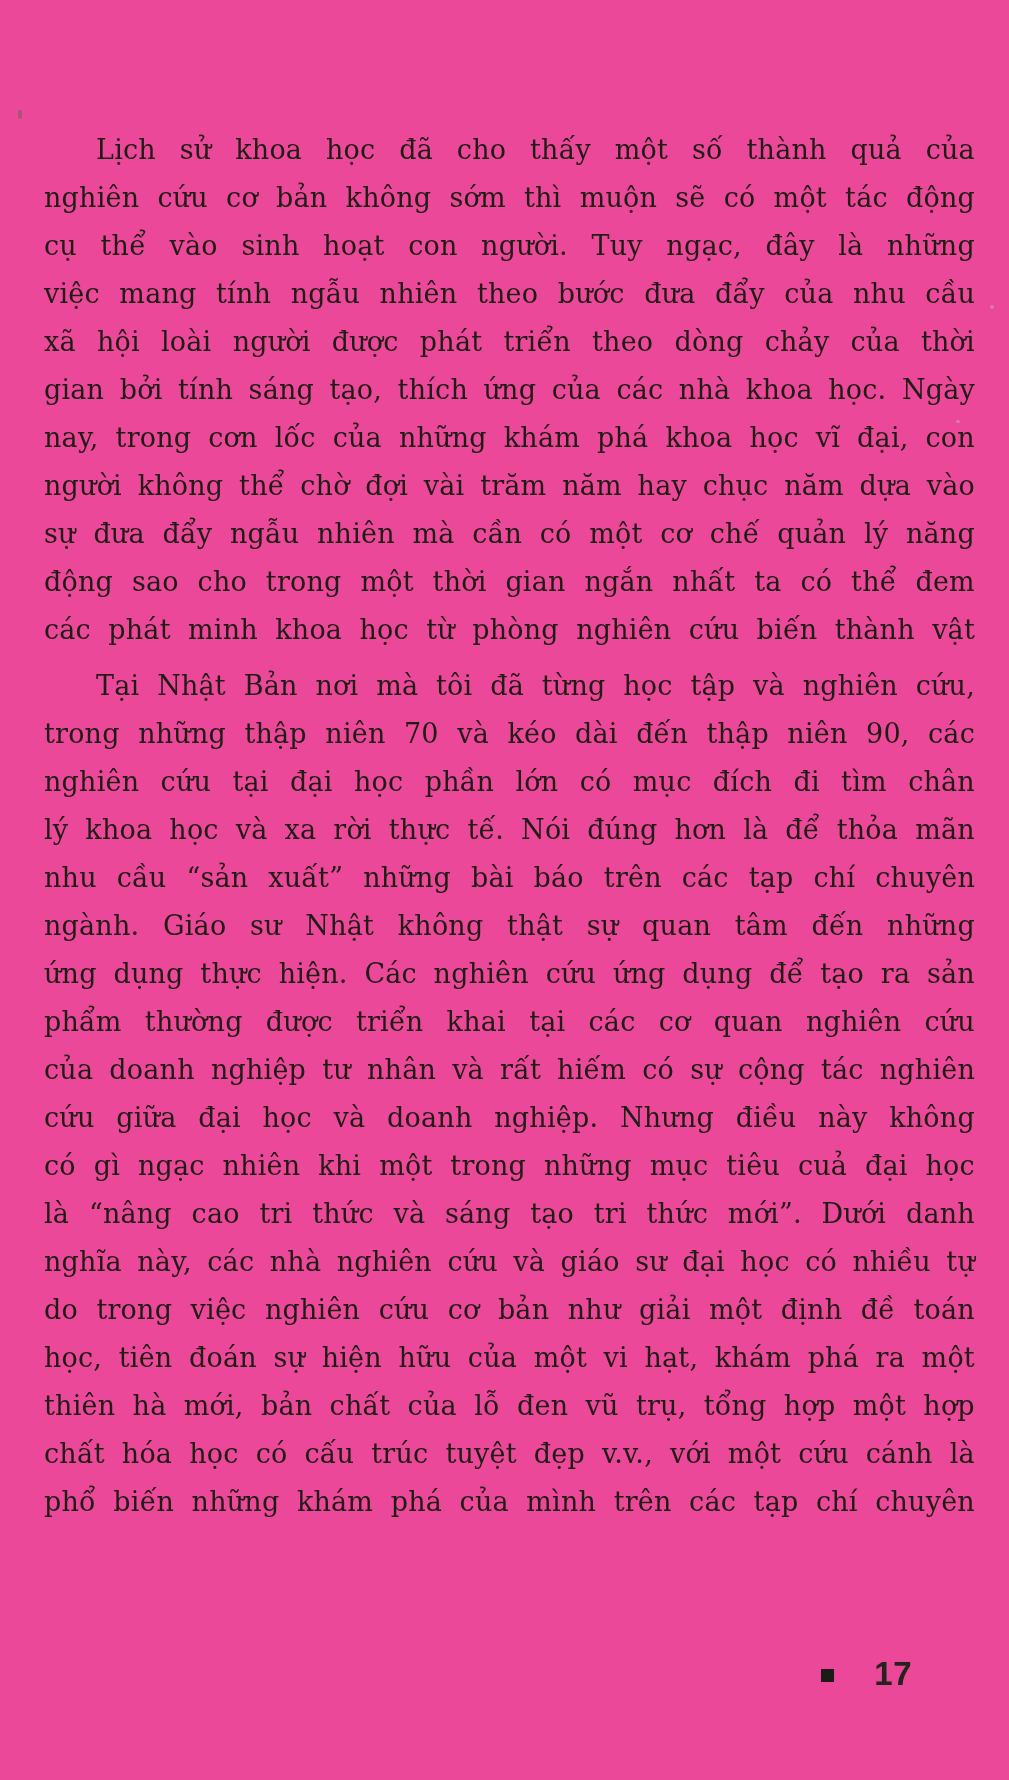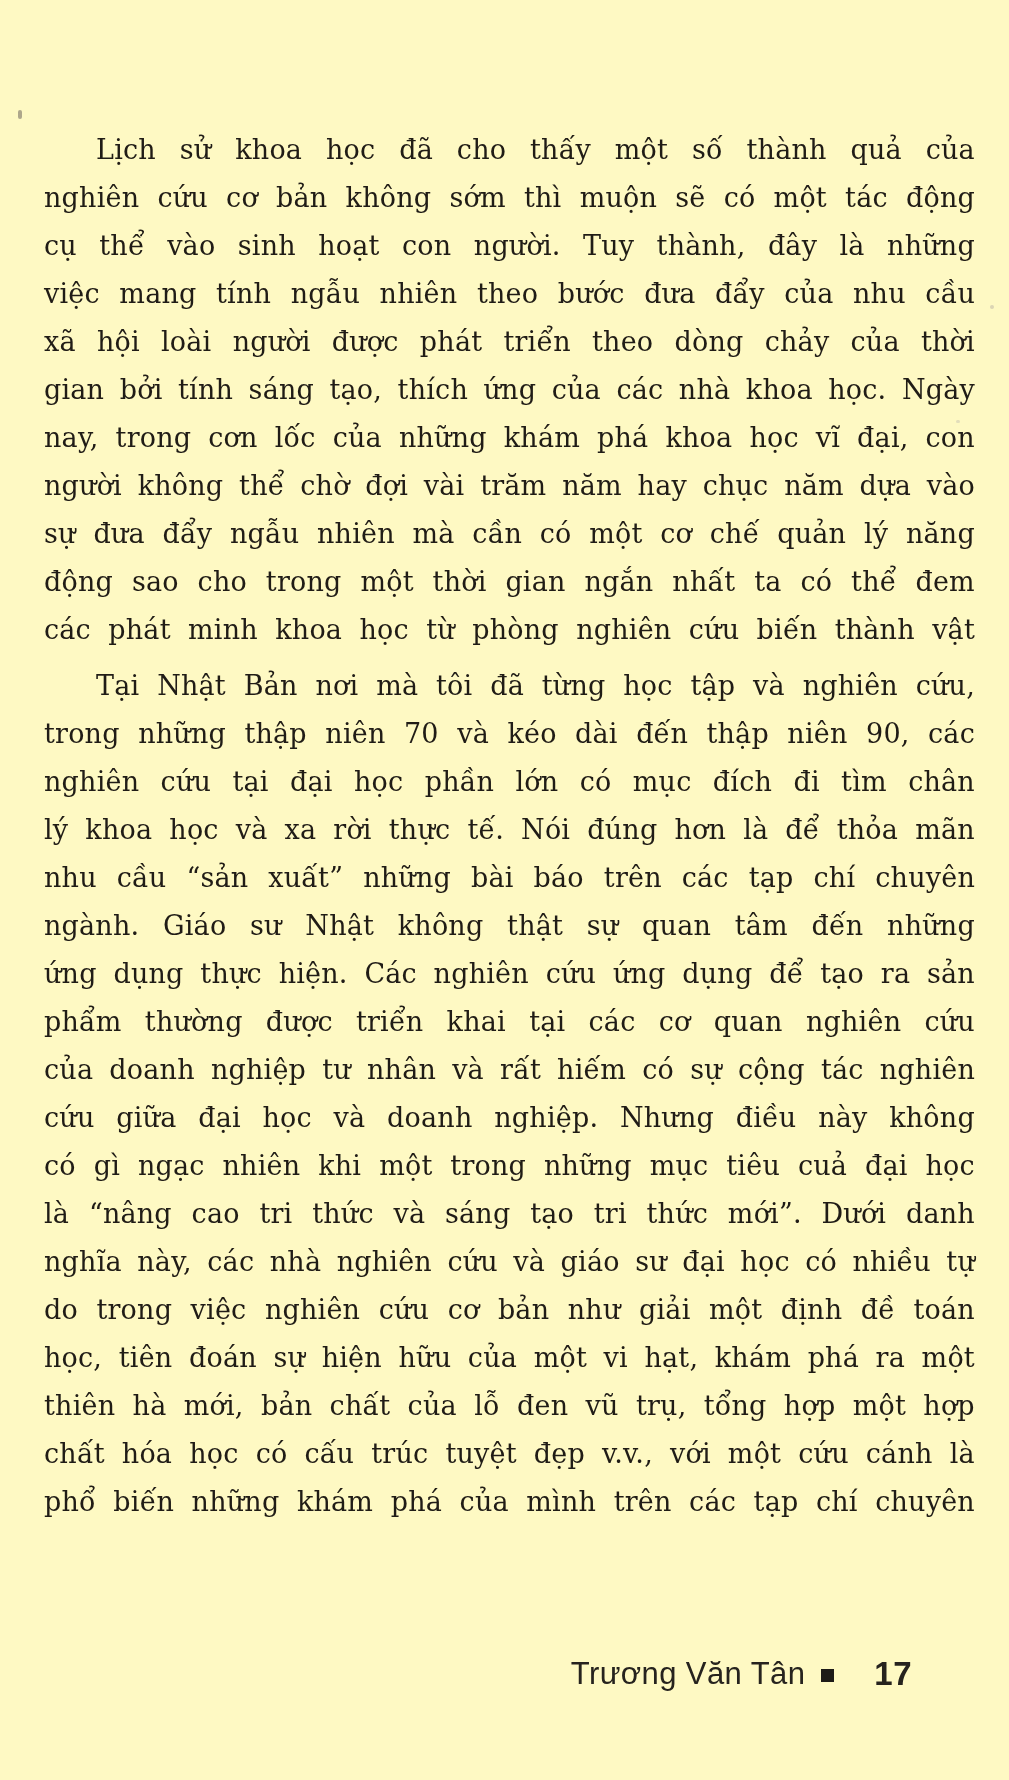--- a/index.html
+++ b/index.html
@@ -1,20 +1,20 @@
 <!DOCTYPE html>
 <html><head>
 <meta charset="utf-8">
 <style>
   html, body { margin: 0; padding: 0; background: #e8e8e8; }
   .page {
     position: relative;
     width: 1009px;
     height: 1780px;
-    background: #fef9c3;
+    background: #ec4899;
     overflow: hidden;
     font-family: "DejaVu Serif", serif;
   }
   .text-block {
     position: absolute;
     left: 44px;
     top: 126px;
     width: 931px;
   }
   .paragraph { margin: 0; }
@@ -94,21 +94,21 @@
         </div>
         <div class="line j">
           <span>cụ</span>
           <span>thể</span>
           <span>vào</span>
           <span>sinh</span>
           <span>hoạt</span>
           <span>con</span>
           <span>người.</span>
           <span>Tuy</span>
-          <span>thành,</span>
+          <span>ngạc,</span>
           <span>đây</span>
           <span>là</span>
           <span>những</span>
         </div>
         <div class="line j">
           <span>việc</span>
           <span>mang</span>
           <span>tính</span>
           <span>ngẫu</span>
           <span>nhiên</span>
@@ -491,21 +491,20 @@
           <span>trên</span>
           <span>các</span>
           <span>tạp</span>
           <span>chí</span>
           <span>chuyên</span>
         </div>
       </div>
     </div>
 
   <div class="footer">
-    <span class="author">Trương Văn Tân</span>
     <span class="sq"></span>
     <span class="num">17</span>
   </div>
 
   <span class="speck speck-1"></span>
   <span class="speck speck-2"></span>
   <span class="speck speck-3"></span>
 
 </div>
 

